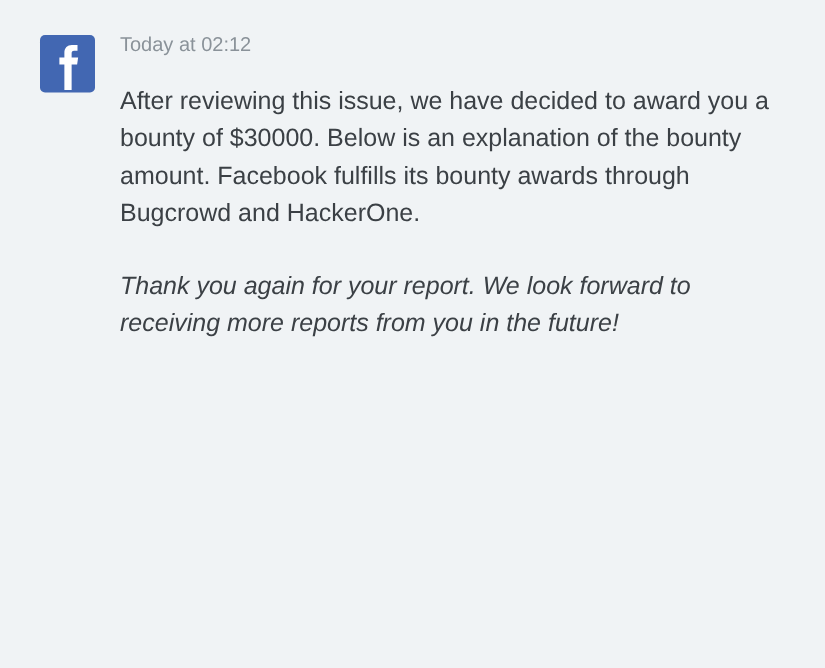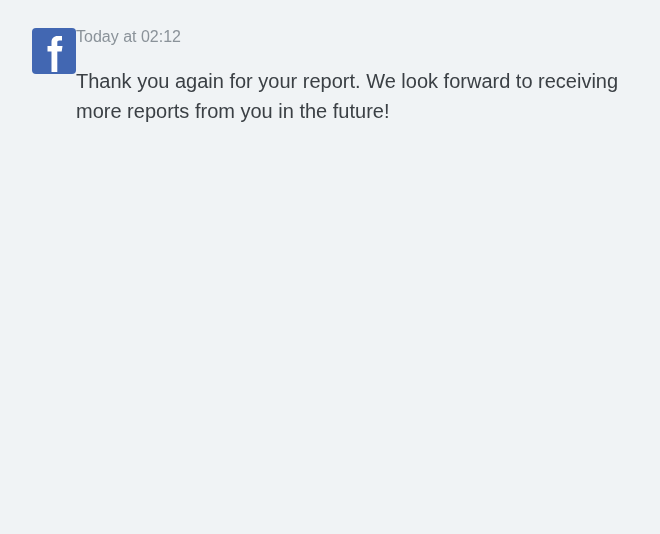--- a/index.html
+++ b/index.html
@@ -9,20 +9,21 @@
     }
     body {
       background: #f0f3f5;
       font-family: -apple-system, BlinkMacSystemFont, "Segoe UI", Helvetica, Arial, sans-serif;
       width: 660px;
       height: 534px;
       padding: 28px 32px 20px 32px;
     }
     .message-container {
       display: flex;
+      gap: 20px;
     }
     .avatar {
       width: 44px;
       height: 44px;
       background: #4267B2;
       border-radius: 4px;
       flex-shrink: 0;
       display: flex;
       align-items: center;
       justify-content: center;
@@ -46,33 +47,35 @@
       color: #3b4045;
       font-size: 20px;
       line-height: 1.5;
       font-weight: 400;
     }
     .message-body p {
       margin-bottom: 28px;
     }
     .message-body p:last-child {
       margin-bottom: 0;
+      font-style: italic;
     }
   </style>
 </head>
 <body>
 
 <div class="message-container">
   <div class="avatar">
     <span>
       <svg viewBox="0 0 44 44" xmlns="http://www.w3.org/2000/svg">
         <rect width="44" height="44" rx="4" fill="#4267B2"></rect>
         <path d="M30 8h-4.5c-3.6 0-6 2.4-6 6.1V18h-4v5.5h4V44h5.8V23.5h4.4l.8-5.5h-5.2v-3.3c0-1.5.4-2.2 2-2.2H30V8z" fill="#fff"></path>
       </svg>
     </span>
   </div>
   <div class="content">
     <div class="timestamp">Today at 02:12</div>
     <div class="message-body">
+      <p>After reviewing this issue, we have decided to award you a bounty of $30000. Below is an explanation of the bounty amount. Facebook fulfills its bounty awards through Bugcrowd and HackerOne.</p>
       <p>Thank you again for your report. We look forward to receiving more reports from you in the future!</p>
     </div>
   </div>
 </div>
 
 </body></html>

